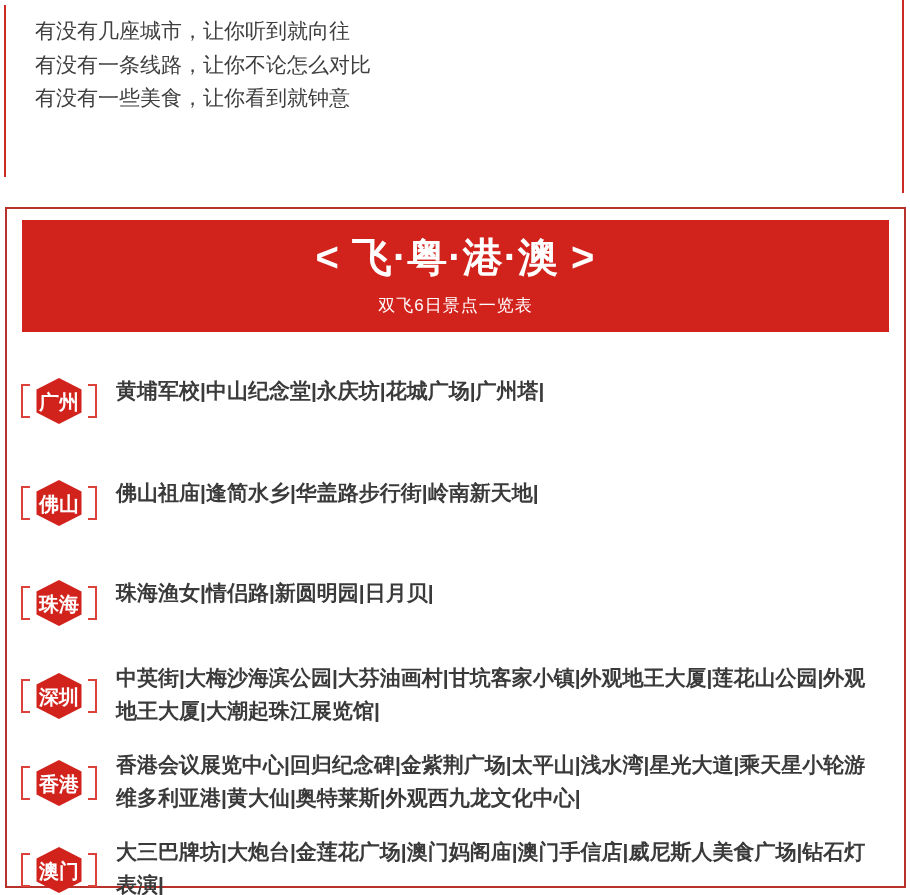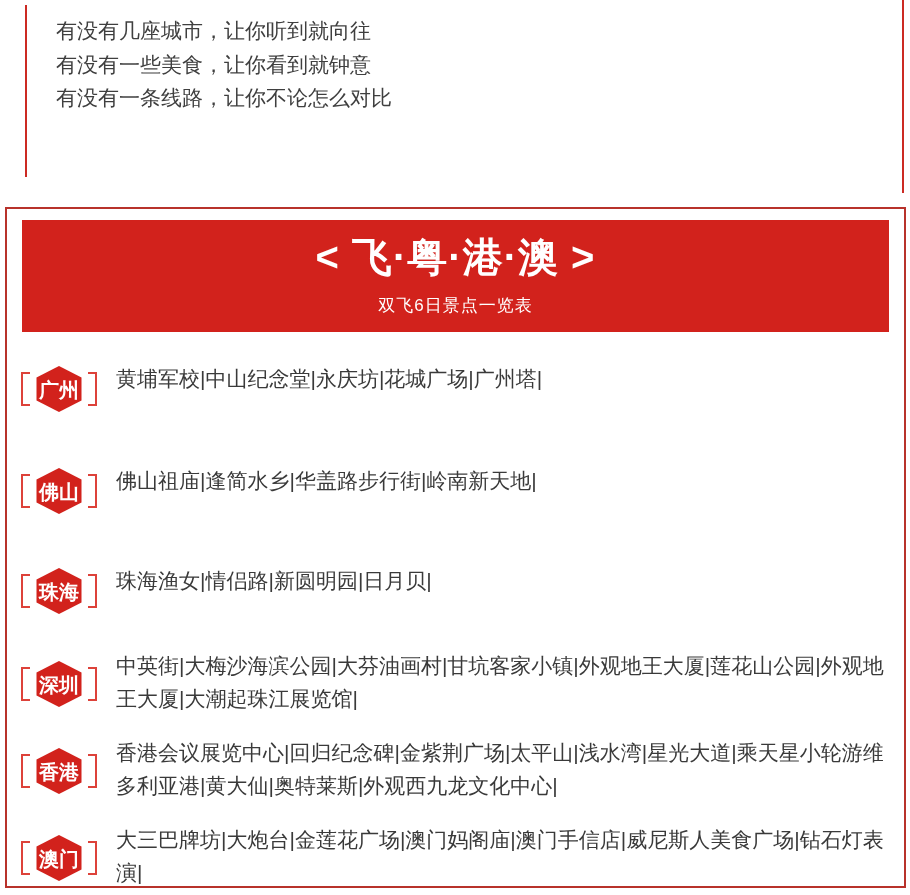--- a/index.html
+++ b/index.html
@@ -4,36 +4,36 @@
 <style>
   * { margin: 0; padding: 0; box-sizing: border-box; }
   html, body { background: #ffffff; }
   body {
     width: 910px; height: 895px;
     position: relative; overflow: hidden;
     font-family: "Liberation Sans", "DejaVu Sans", sans-serif;
   }
 
   
-  .quote-section { position: relative; height: 200px; padding: 14px 40px 0 35px; margin-left: 21px; }
+  .quote-section { position: relative; height: 200px; padding: 14px 40px 0 35px; }
   .quote-bar-left  { position: absolute; left: 4px;  top: 5px; width: 2px; height: 172px; background: #cc2a23; }
   .quote-bar-right { position: absolute; right: 6px; top: 0;   width: 2px; height: 193px; background: #cc2a23; }
   .quote-line { font-size: 21px; line-height: 33.5px; color: #3f3f3f; white-space: pre; }
 
   
   .main-box {
     margin: 7px 4px 0 5px;
     height: 681px;
     border: 2px solid #b8322b;
     background: #ffffff;
   }
 
   
   .banner {
-    margin: 11px 15px 0 15px;
+    margin: 11px 15px 12px 15px;
     height: 112px;
     background: #d2221c;
     color: #ffffff;
     text-align: center;
   }
   .banner-title { padding-top: 10px; font-size: 40px; font-weight: bold; letter-spacing: 1px; }
   .banner-subtitle { margin-top: 9px; font-size: 17px; letter-spacing: 1px; }
 
   
   .rows { padding: 33px 18px 0 14px; }
@@ -47,32 +47,32 @@
   .hexgroup { width: 84px; flex-shrink: 0; display: flex; align-items: center; margin-right: 11px; height: 48px; }
   .row.two .hexgroup { margin-top: 8px; }
   .bk { width: 9px; height: 34px; flex-shrink: 0; }
   .bk-l { border: 2px solid #dd423a; border-right: none; margin-right: 5px; }
   .bk-r { border: 2px solid #dd423a; border-left: none;  margin-left: 5px; }
   .hex { display: block; flex-shrink: 0; }
   .hex text { font-family: inherit; }
 
   .row .text {
     font-size: 21px; line-height: 33px; color: #3a3a3a;
-    margin-top: -3px; word-break: break-all;
+    margin-top: -3px; word-break: break-all; font-weight: bold;
   }
 </style>
 </head>
 <body>
 
 <div class="quote-section">
   <div class="quote-bar-left"></div>
   <div class="quote-bar-right"></div>
   <div class="quote-line">有没有几座城市，让你听到就向往</div>
+  <div class="quote-line">有没有一条线路，让你不论怎么对比</div>
   <div class="quote-line">有没有一些美食，让你看到就钟意</div>
-  <div class="quote-line">有没有一条线路，让你不论怎么对比</div>
 </div>
 
 <div class="main-box">
   <div class="banner">
     <div class="banner-title">&lt; 飞·粤·港·澳 &gt;</div>
     <div class="banner-subtitle">双飞6日景点一览表</div>
   </div>
 
   <div class="rows">
   <div class="row">

